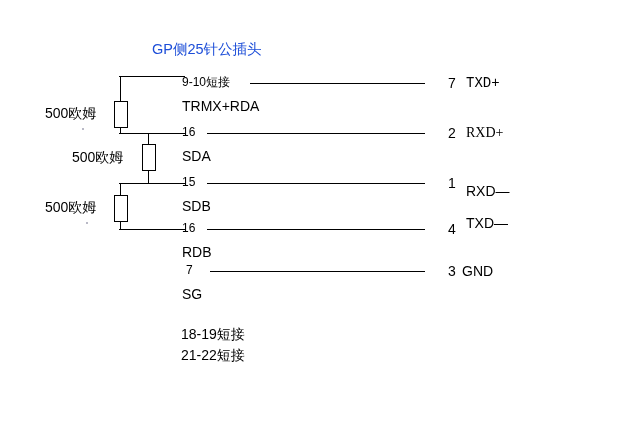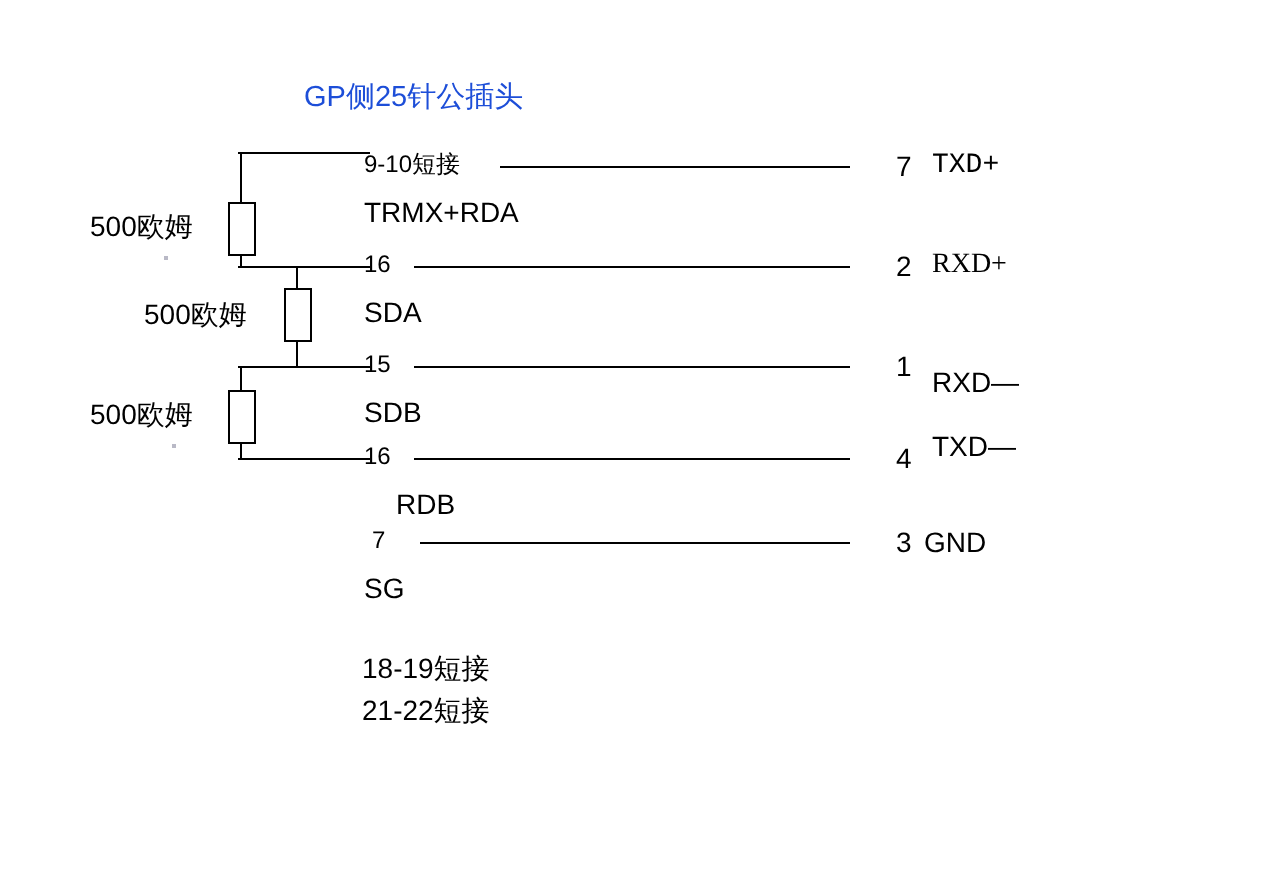--- a/index.html
+++ b/index.html
@@ -142,21 +142,21 @@
   <div class="rightlbl" style="left:448px; top:126px;">2</div>
   <div class="rightlbl" style="left:466px; top:126px;font-family:Liberation Serif, serif;">RXD+</div>
 
   <div class="pinnum" style="left:182px; top:176px;">15</div>
   <div class="signame" style="left:182px; top:199px;">SDB</div>
   <div class="hwire" style="left:207px; top:183px; width:218px;"></div>
   <div class="rightlbl" style="left:448px; top:176px;">1</div>
   <div class="rightlbl" style="left:466px; top:184px;">RXD—</div>
 
   <div class="pinnum" style="left:182px; top:222px;">16</div>
-  <div class="signame" style="left:182px; top:245px;margin-left:16px;">RDB</div>
+  <div class="signame" style="left:182px; top:245px;">RDB</div>
   <div class="hwire" style="left:207px; top:229px; width:218px;"></div>
   <div class="rightlbl" style="left:448px; top:222px;">4</div>
   <div class="rightlbl" style="left:466px; top:216px;">TXD—</div>
 
   <div class="pinnum" style="left:186px; top:264px;">7</div>
   <div class="signame" style="left:182px; top:287px;">SG</div>
   <div class="hwire" style="left:210px; top:271px; width:215px;"></div>
   <div class="rightlbl" style="left:448px; top:264px;">3</div>
   <div class="rightlbl" style="left:462px; top:264px;text-align:right;">GND</div>
 

